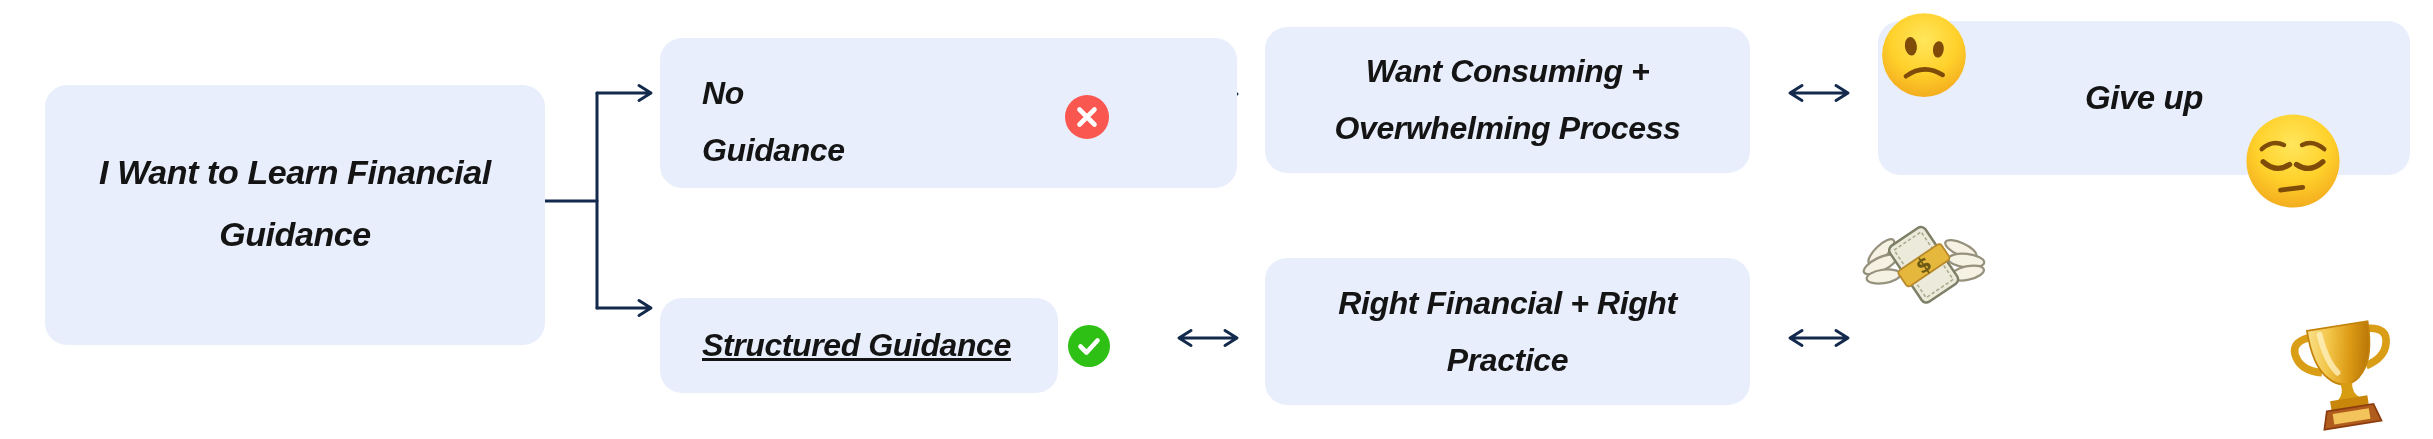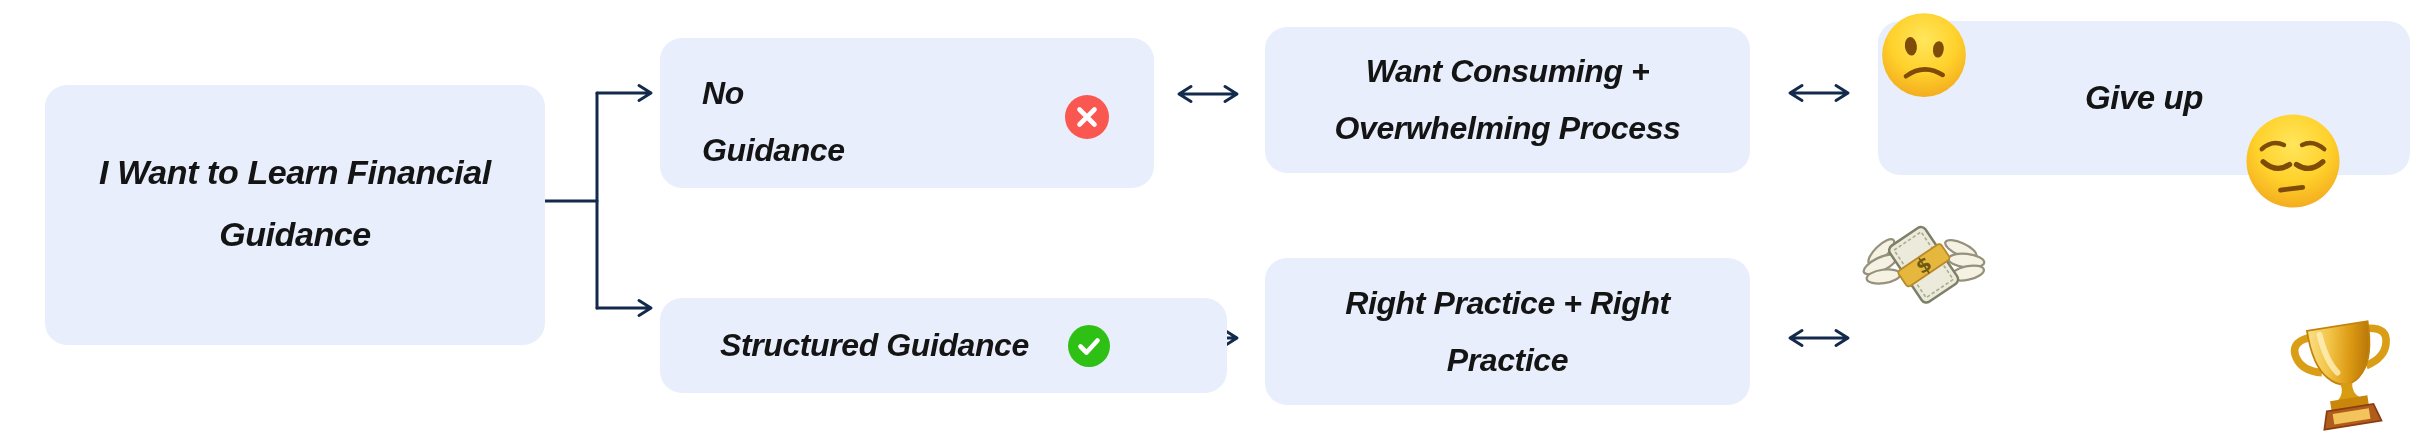--- a/index.html
+++ b/index.html
@@ -13,24 +13,24 @@
     background:#E8EEFB;
     border-radius:22px;
     display:flex; flex-direction:column; justify-content:center;
     color:#141414;
     font-style:italic; font-weight:700;
     letter-spacing:-0.4px;
   }
   .node .line { display:block; }
 
   .node-root { left:45px; top:85px; width:500px; height:260px; text-align:center; font-size:34px; line-height:62px; padding-bottom:24px; }
-  .node-no-guidance { left:660px; top:38px; width:494px; height:150px; text-align:left; padding-left:42px; padding-top:18px; font-size:32px; line-height:57px; }
+  .node-no-guidance { left:660px; top:38px; width:577px; height:150px; text-align:left; padding-left:42px; padding-top:18px; font-size:32px; line-height:57px; }
   .node-time-consuming { left:1265px; top:27px; width:485px; height:146px; text-align:center; font-size:32px; line-height:57px; }
   .node-give-up { left:1878px; top:21px; width:532px; height:154px; text-align:center; font-size:33px; }
-  .node-structured-guidance { left:660px; top:298px; width:567px; height:95px; text-align:left; padding-left:60px; font-size:32px; }
+  .node-structured-guidance { left:660px; top:298px; width:398px; height:95px; text-align:left; padding-left:42px; font-size:32px;text-decoration:underline; }
   .node-right-knowledge { left:1265px; top:258px; width:485px; height:147px; text-align:center; font-size:32px; line-height:57px; }
   .node-dream-job { left:1878px; top:252px; width:495px; height:158px; text-align:center; font-size:33px; }
 
   
   .badge { position:absolute; }
   .badge-cross { left:405px; top:57px; width:44px; height:44px; }
   .badge-check { left:408px; top:27px; width:42px; height:42px; }
   .badge svg { display:block; width:100%; height:100%; }
 
   
@@ -106,21 +106,21 @@
     <span class="line">Structured Guidance</span>
     <span class="badge badge-check">
       <svg viewBox="0 0 42 42">
         <circle cx="21" cy="21" r="21" fill="#2EC014"></circle>
         <path d="M12.5 21.5 L18.5 27.5 L29.5 15.5" stroke="#ffffff" stroke-width="4.6" fill="none" stroke-linecap="round" stroke-linejoin="round"></path>
       </svg>
     </span>
   </div>
 
   <div class="node node-right-knowledge">
-    <span class="line">Right Practice + Right</span>
+    <span class="line">Right Financial + Right</span>
     <span class="line">Practice</span>
   </div>
 
 
   <span class="emoji emoji-frown">
     <svg viewBox="0 0 72 72">
       <circle cx="36" cy="36" r="33.5" fill="url(#gy)"></circle>
       <ellipse cx="25.5" cy="29" rx="4.8" ry="7.4" fill="#7E4B09" transform="rotate(-7 25.5 29)"></ellipse>
       <ellipse cx="47.5" cy="31.5" rx="4.3" ry="6.6" fill="#7E4B09" transform="rotate(7 47.5 31.5)"></ellipse>
       <path d="M21.5 53 Q36 42.5 51 52" stroke="#7E4B09" stroke-width="3.6" fill="none" stroke-linecap="round"></path>

